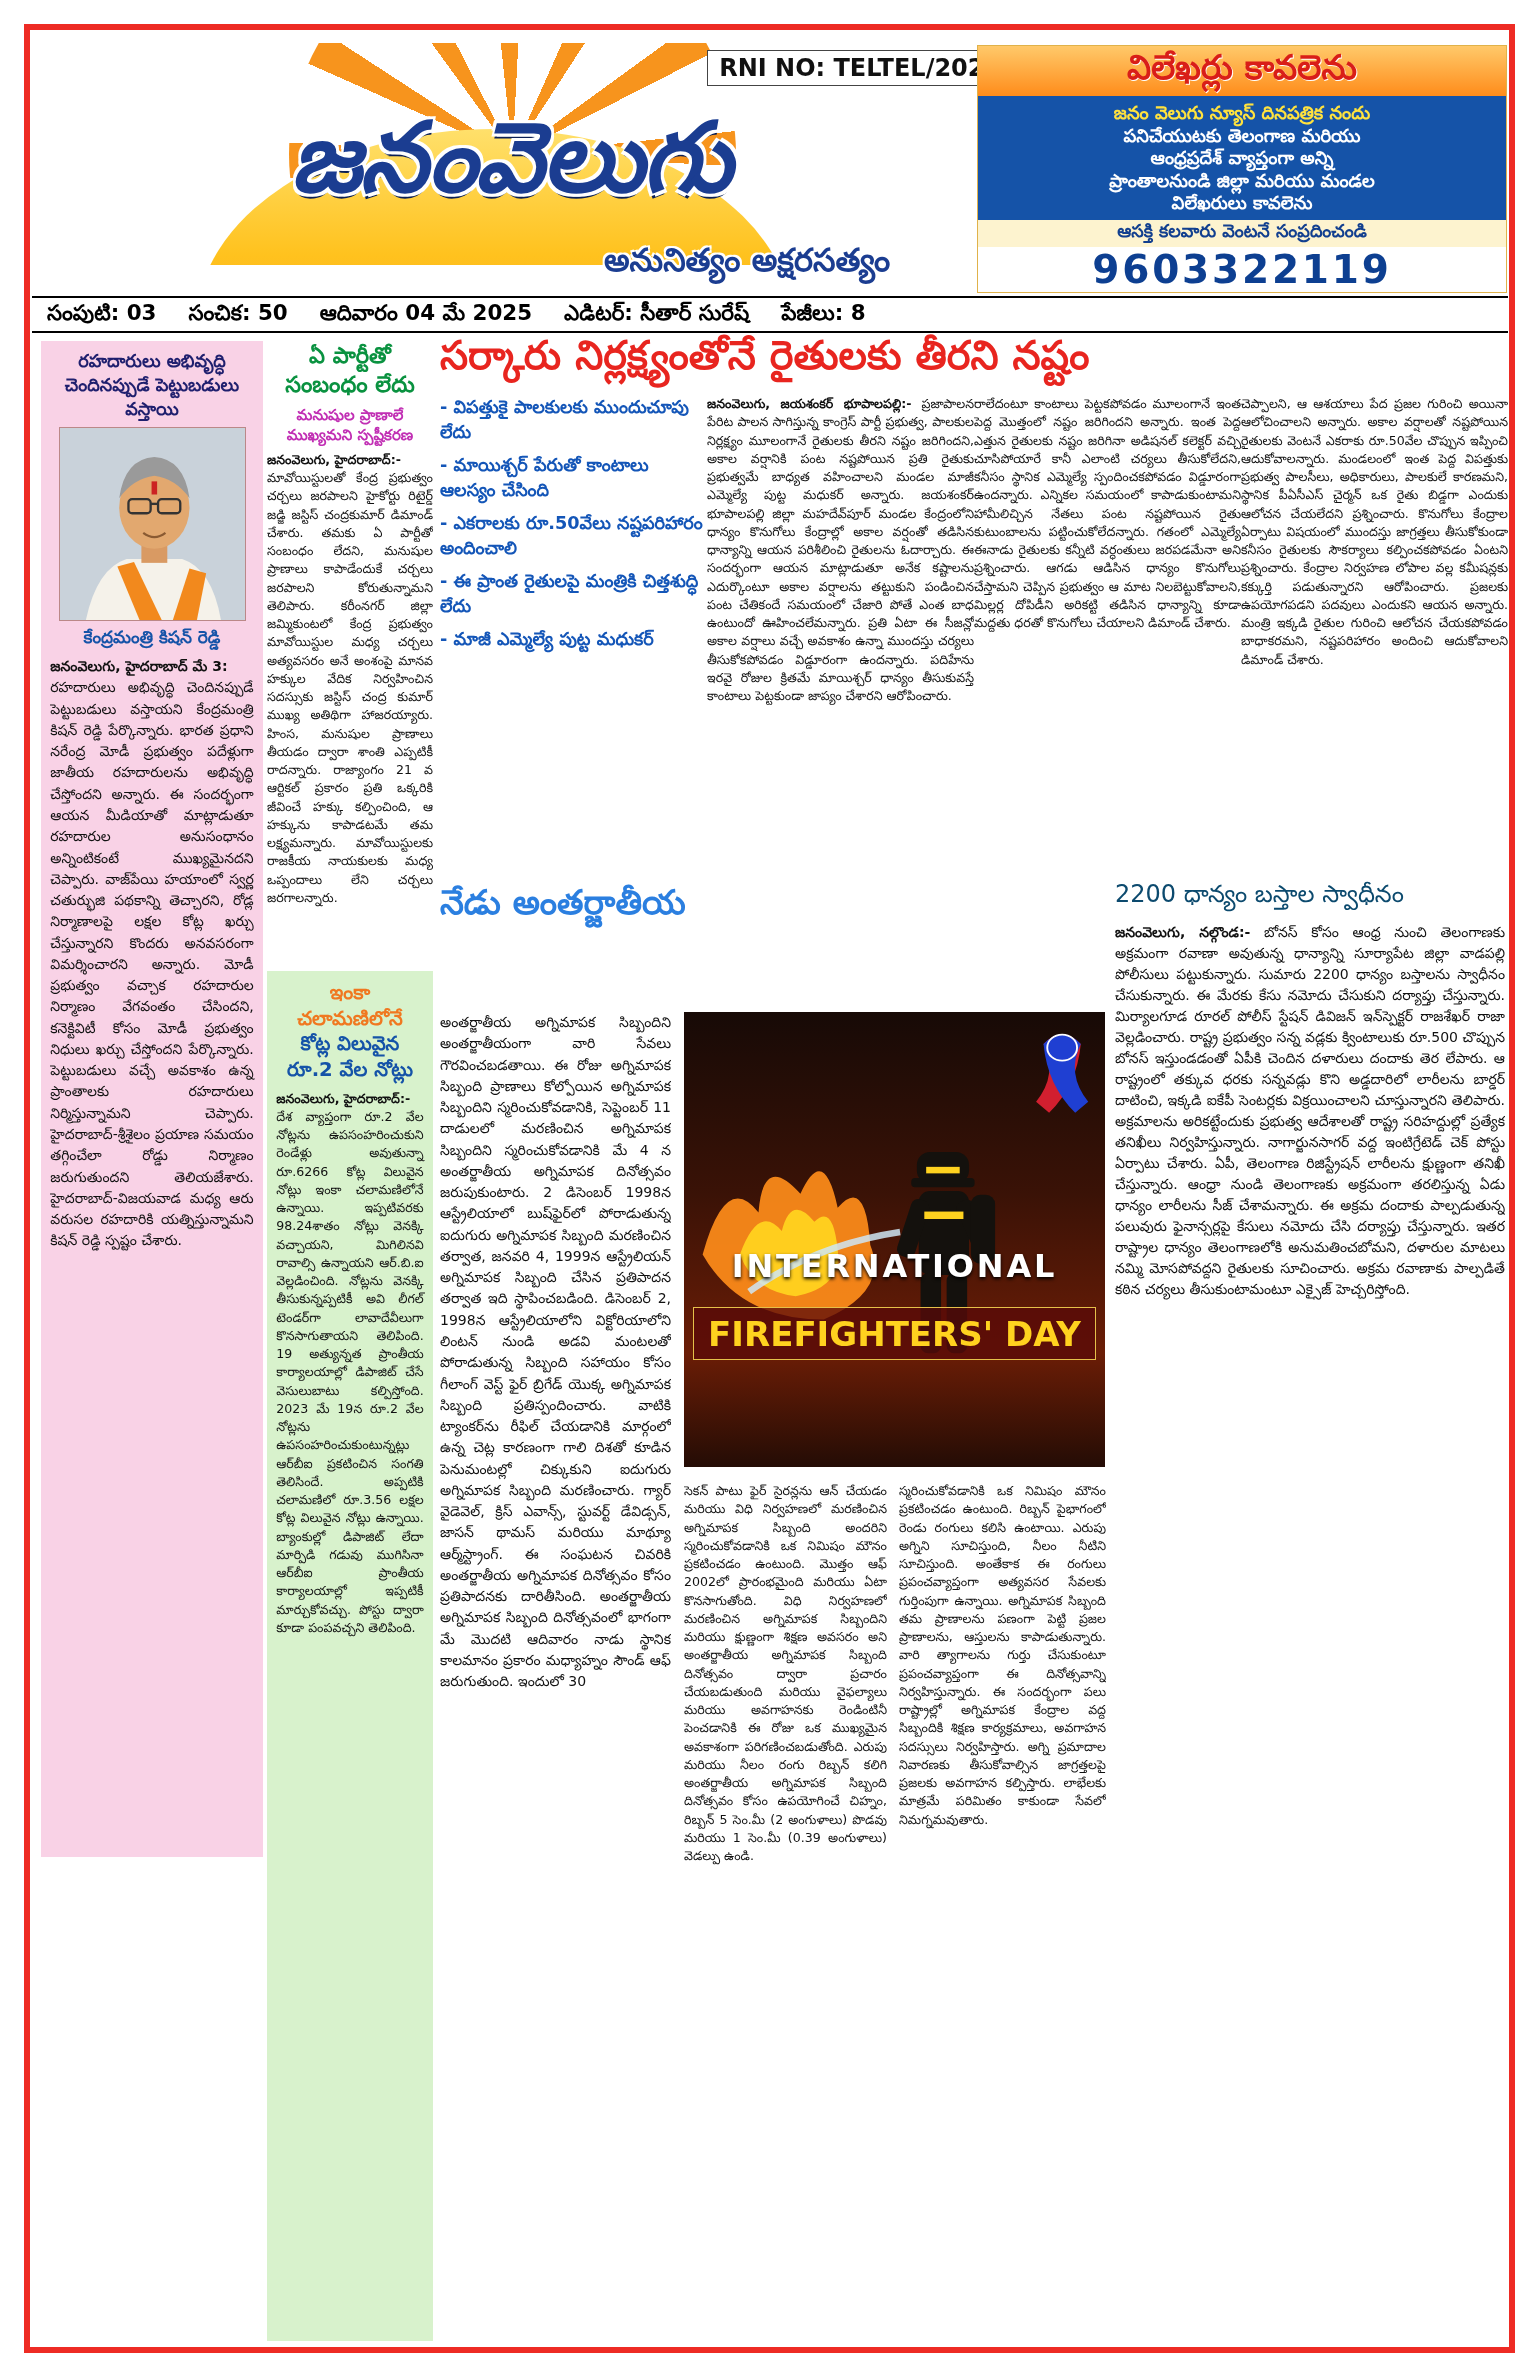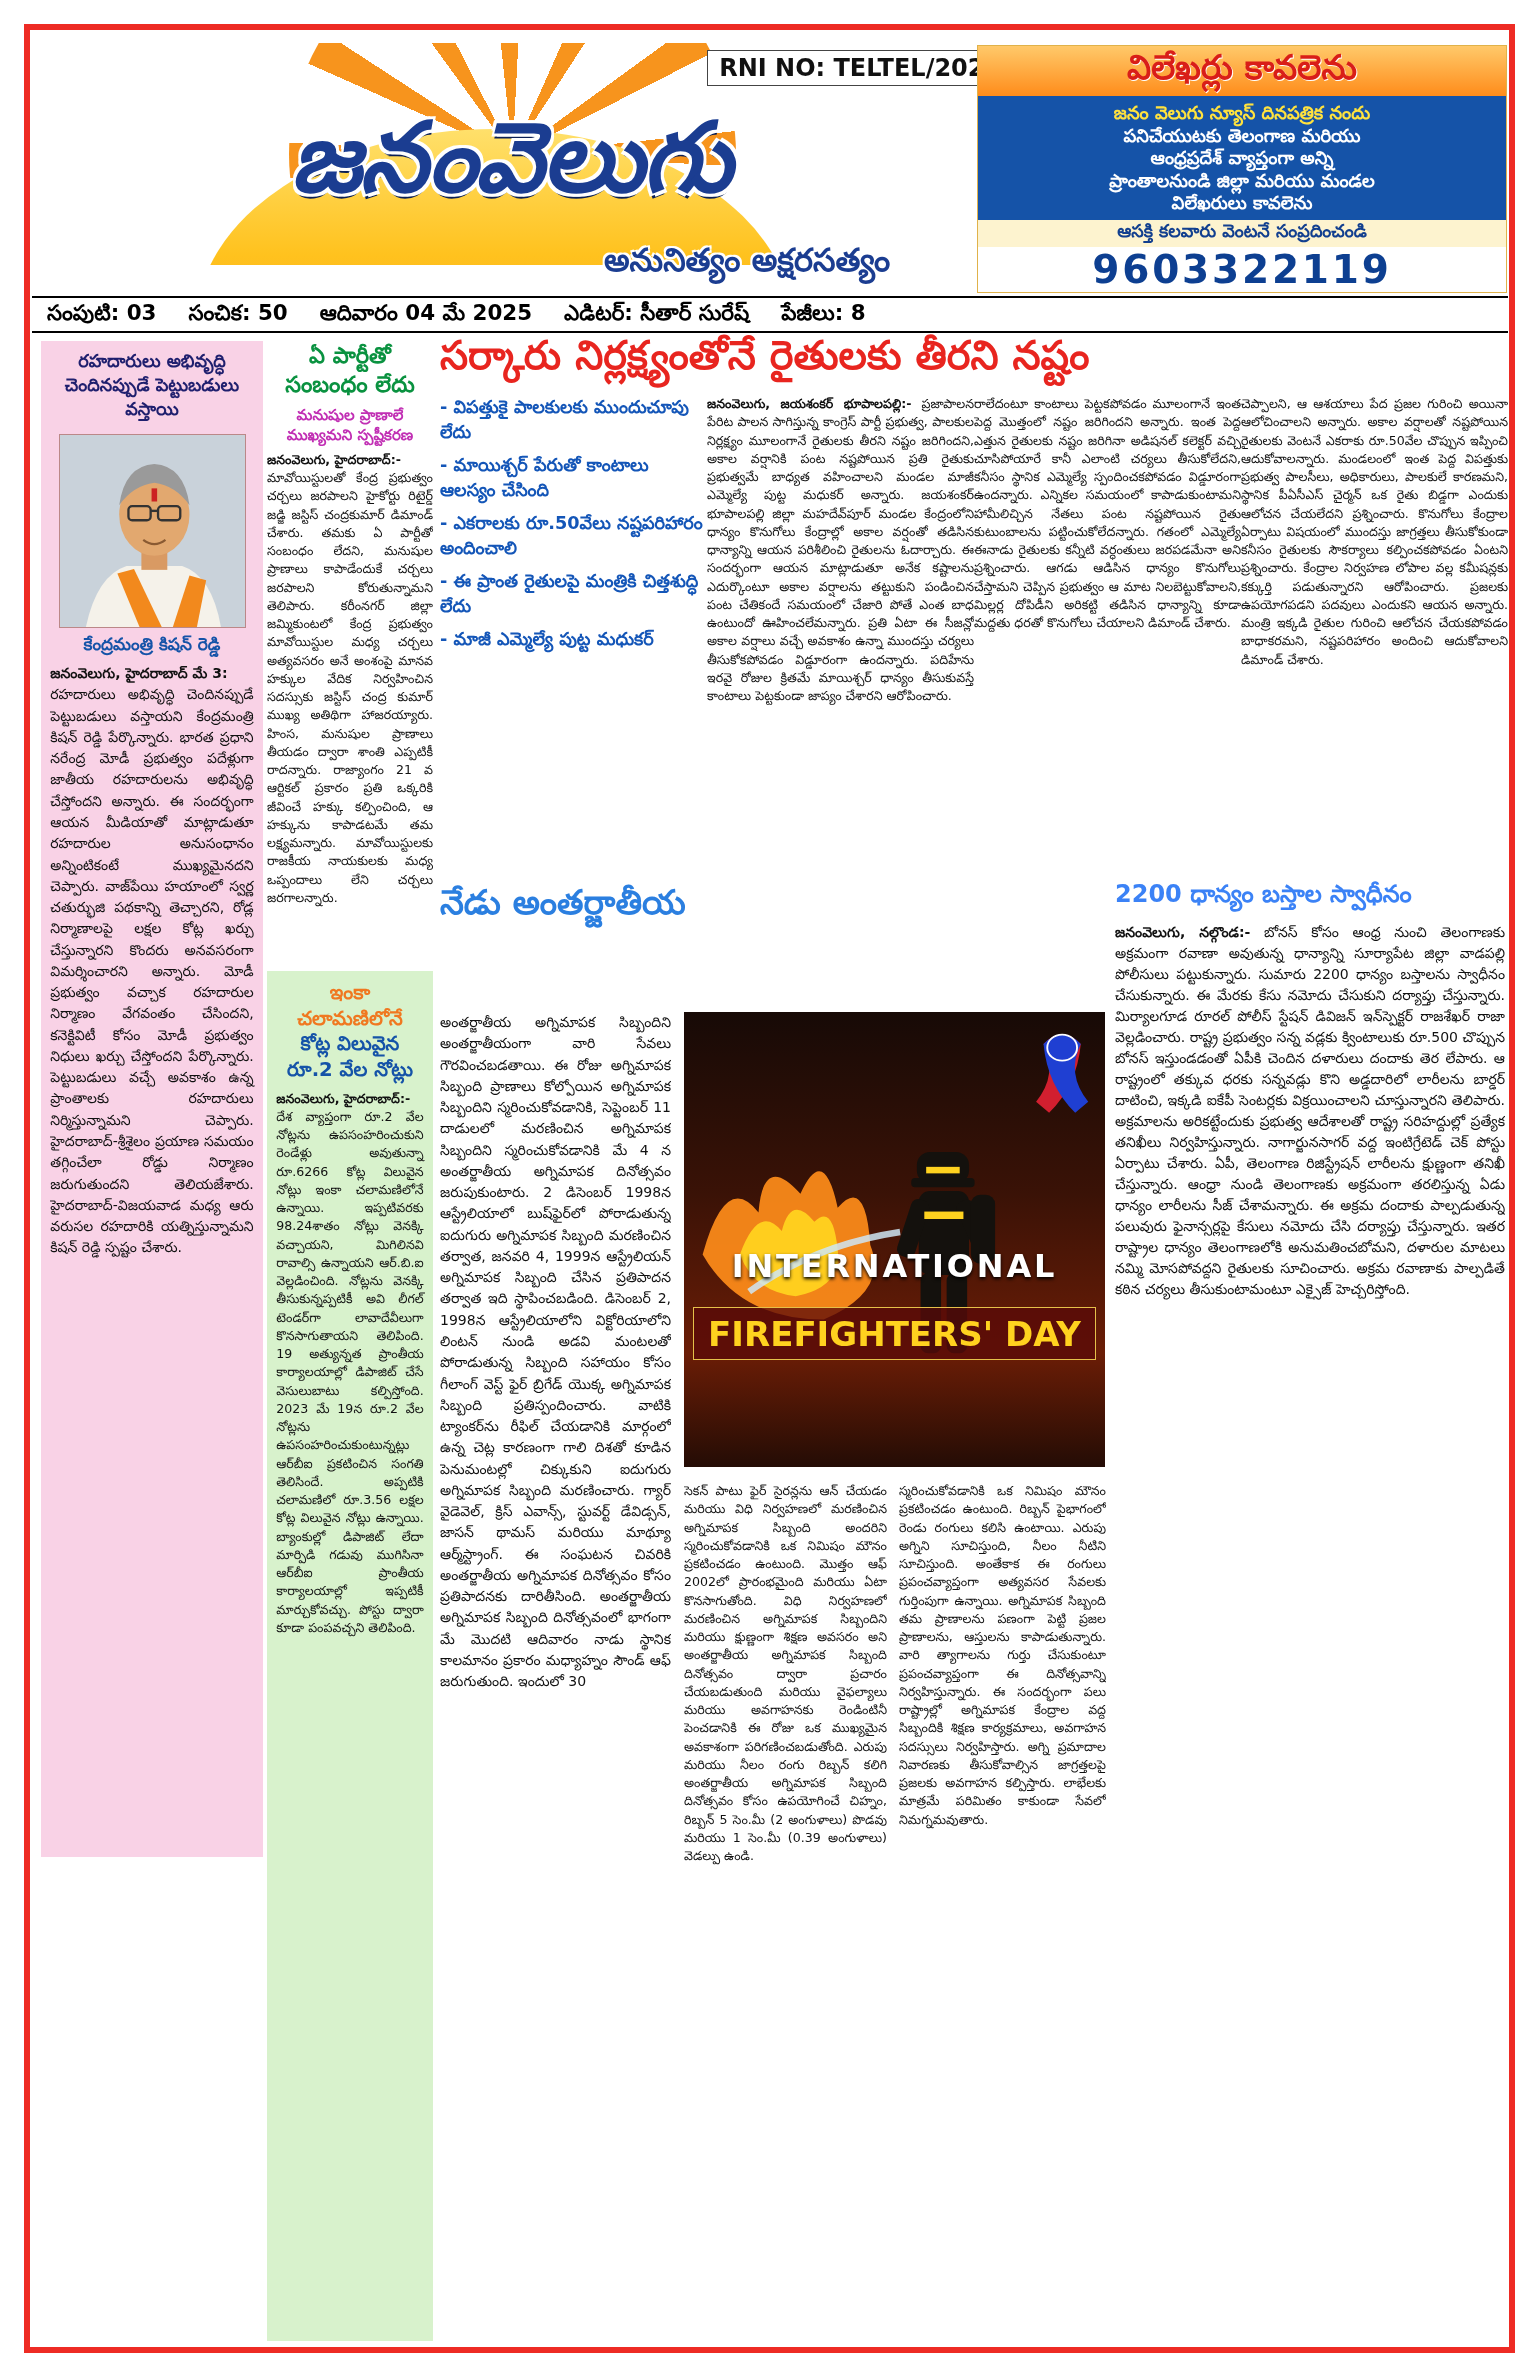--- a/index.html
+++ b/index.html
@@ -33,21 +33,21 @@
   .ad-cta{height:32px;background:#fdf3cf;color:#123f8f;font-size:17.7px;font-weight:bold;
     display:flex;align-items:center;justify-content:center;}
   .ad-phone{height:45px;background:#fff;color:#0d3f91;font-size:39px;font-weight:bold;letter-spacing:2.8px;
     display:flex;align-items:center;justify-content:center;}
 
   .date-bar{left:32px;top:296px;width:1476px;height:37px;border-top:2.8px solid #000;border-bottom:2.8px solid #000;
     display:flex;align-items:center;font-size:21.4px;font-weight:bold;color:#000;padding-left:15px;box-sizing:border-box;gap:32px;}
 
   
   .col1{left:41px;top:341px;width:222px;height:1516px;background:#f9d2e6;padding:9.3px;box-sizing:border-box;overflow:hidden;}
-  .col1 .hl{font-size:17.7px;font-weight:bold;color:#1f1f6e;text-align:center;line-height:1.35;margin-bottom:12px;}
+  .col1 .hl{font-size:17.7px;font-weight:bold;color:#1f1f6e;text-align:center;line-height:1.35;margin-bottom:5px;}
   .photo1{width:185px;height:192px;margin:1.9px auto 5.6px auto;border:0.9px solid #b88;}
   .col1 .byline{font-size:17px;font-weight:bold;color:#1553a8;text-align:center;margin:3.7px 0 5.6px 0;}
   .dl{font-weight:bold;color:#111;}
   .body-sm{font-size:14px;line-height:1.52;color:#111;text-align:justify;}
 
   
   .col2{left:267px;top:341px;width:166px;height:623px;overflow:hidden;}
   .col2 .hl{font-size:22.4px;font-weight:bold;color:#0a9240;text-align:center;line-height:1.3;}
   .col2 .sub{font-size:15px;font-weight:bold;color:#c12fb4;text-align:center;line-height:1.35;margin:5.6px 0;}
   .col2 .body-xs{font-size:12.6px;}
@@ -72,21 +72,21 @@
     background:linear-gradient(180deg,#170a06 0%,#3a1206 40%,#6b1d06 75%,#240c05 100%);}
   .fire-col2{left:684px;top:1482px;width:203px;height:860px;overflow:hidden;}
   .fire-col3{left:899px;top:1482px;width:207px;height:860px;overflow:hidden;}
   .fire-int{position:absolute;left:0;right:0;top:235px;text-align:center;color:#fff;
     font-size:32px;font-weight:bold;letter-spacing:2.8px;text-shadow:0 1.9px 3.7px #000;}
   .fire-day{position:absolute;left:9.3px;right:9.3px;top:295px;text-align:center;color:#ffd21f;
     background:rgba(90,10,8,.75);border:1.9px solid #e5c04a;font-size:34px;font-weight:bold;padding:5.6px 0;}
 
   
   .grain{left:1115px;top:880px;width:390px;height:1462px;overflow:hidden;}
-  .grain .hl{font-size:24px;font-weight:bold;color:#3b82f6;margin-bottom:7.5px;}
+  .grain .hl{font-size:24px;font-weight:normal;color:#0c4a6e;margin-bottom:7.5px;}
   .grain .body-md{font-size:14px;line-height:1.5;color:#111;text-align:justify;}
 </style>
 </head>
 <body>
 
 <div class="page">
   <div class="frame"></div>
 
   <div class="abs masthead">
     <div class="sunburst"></div>

